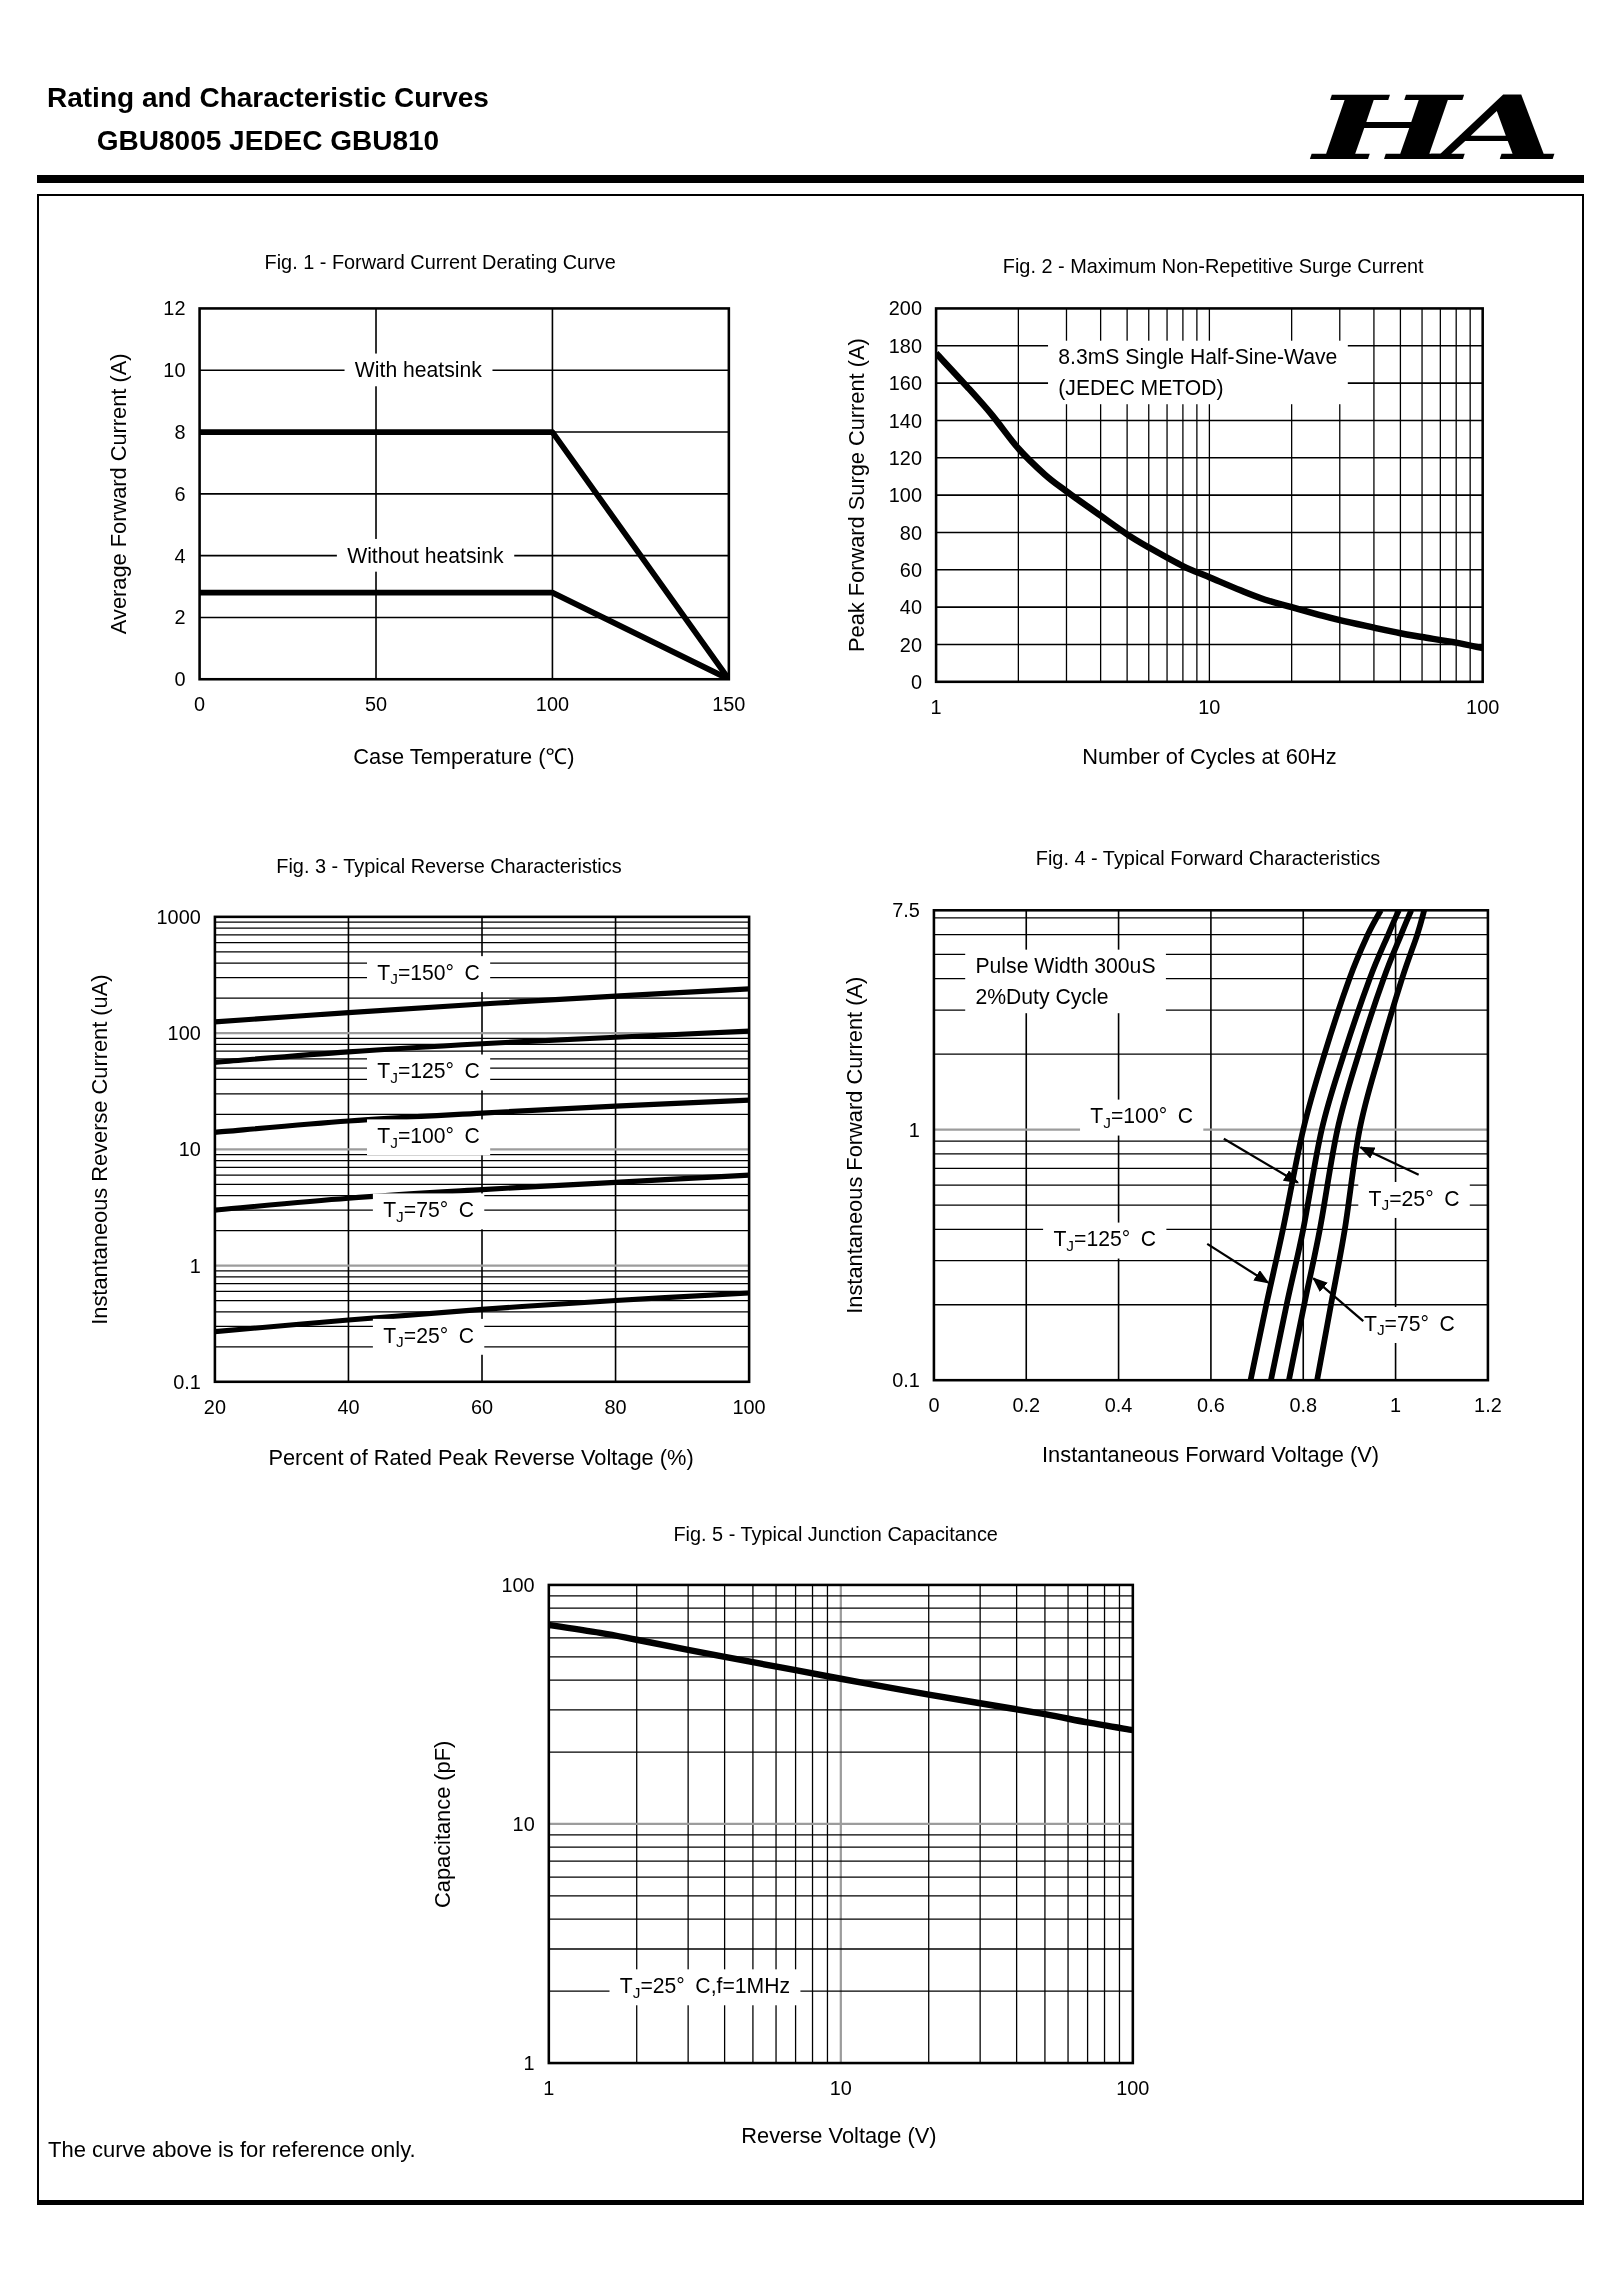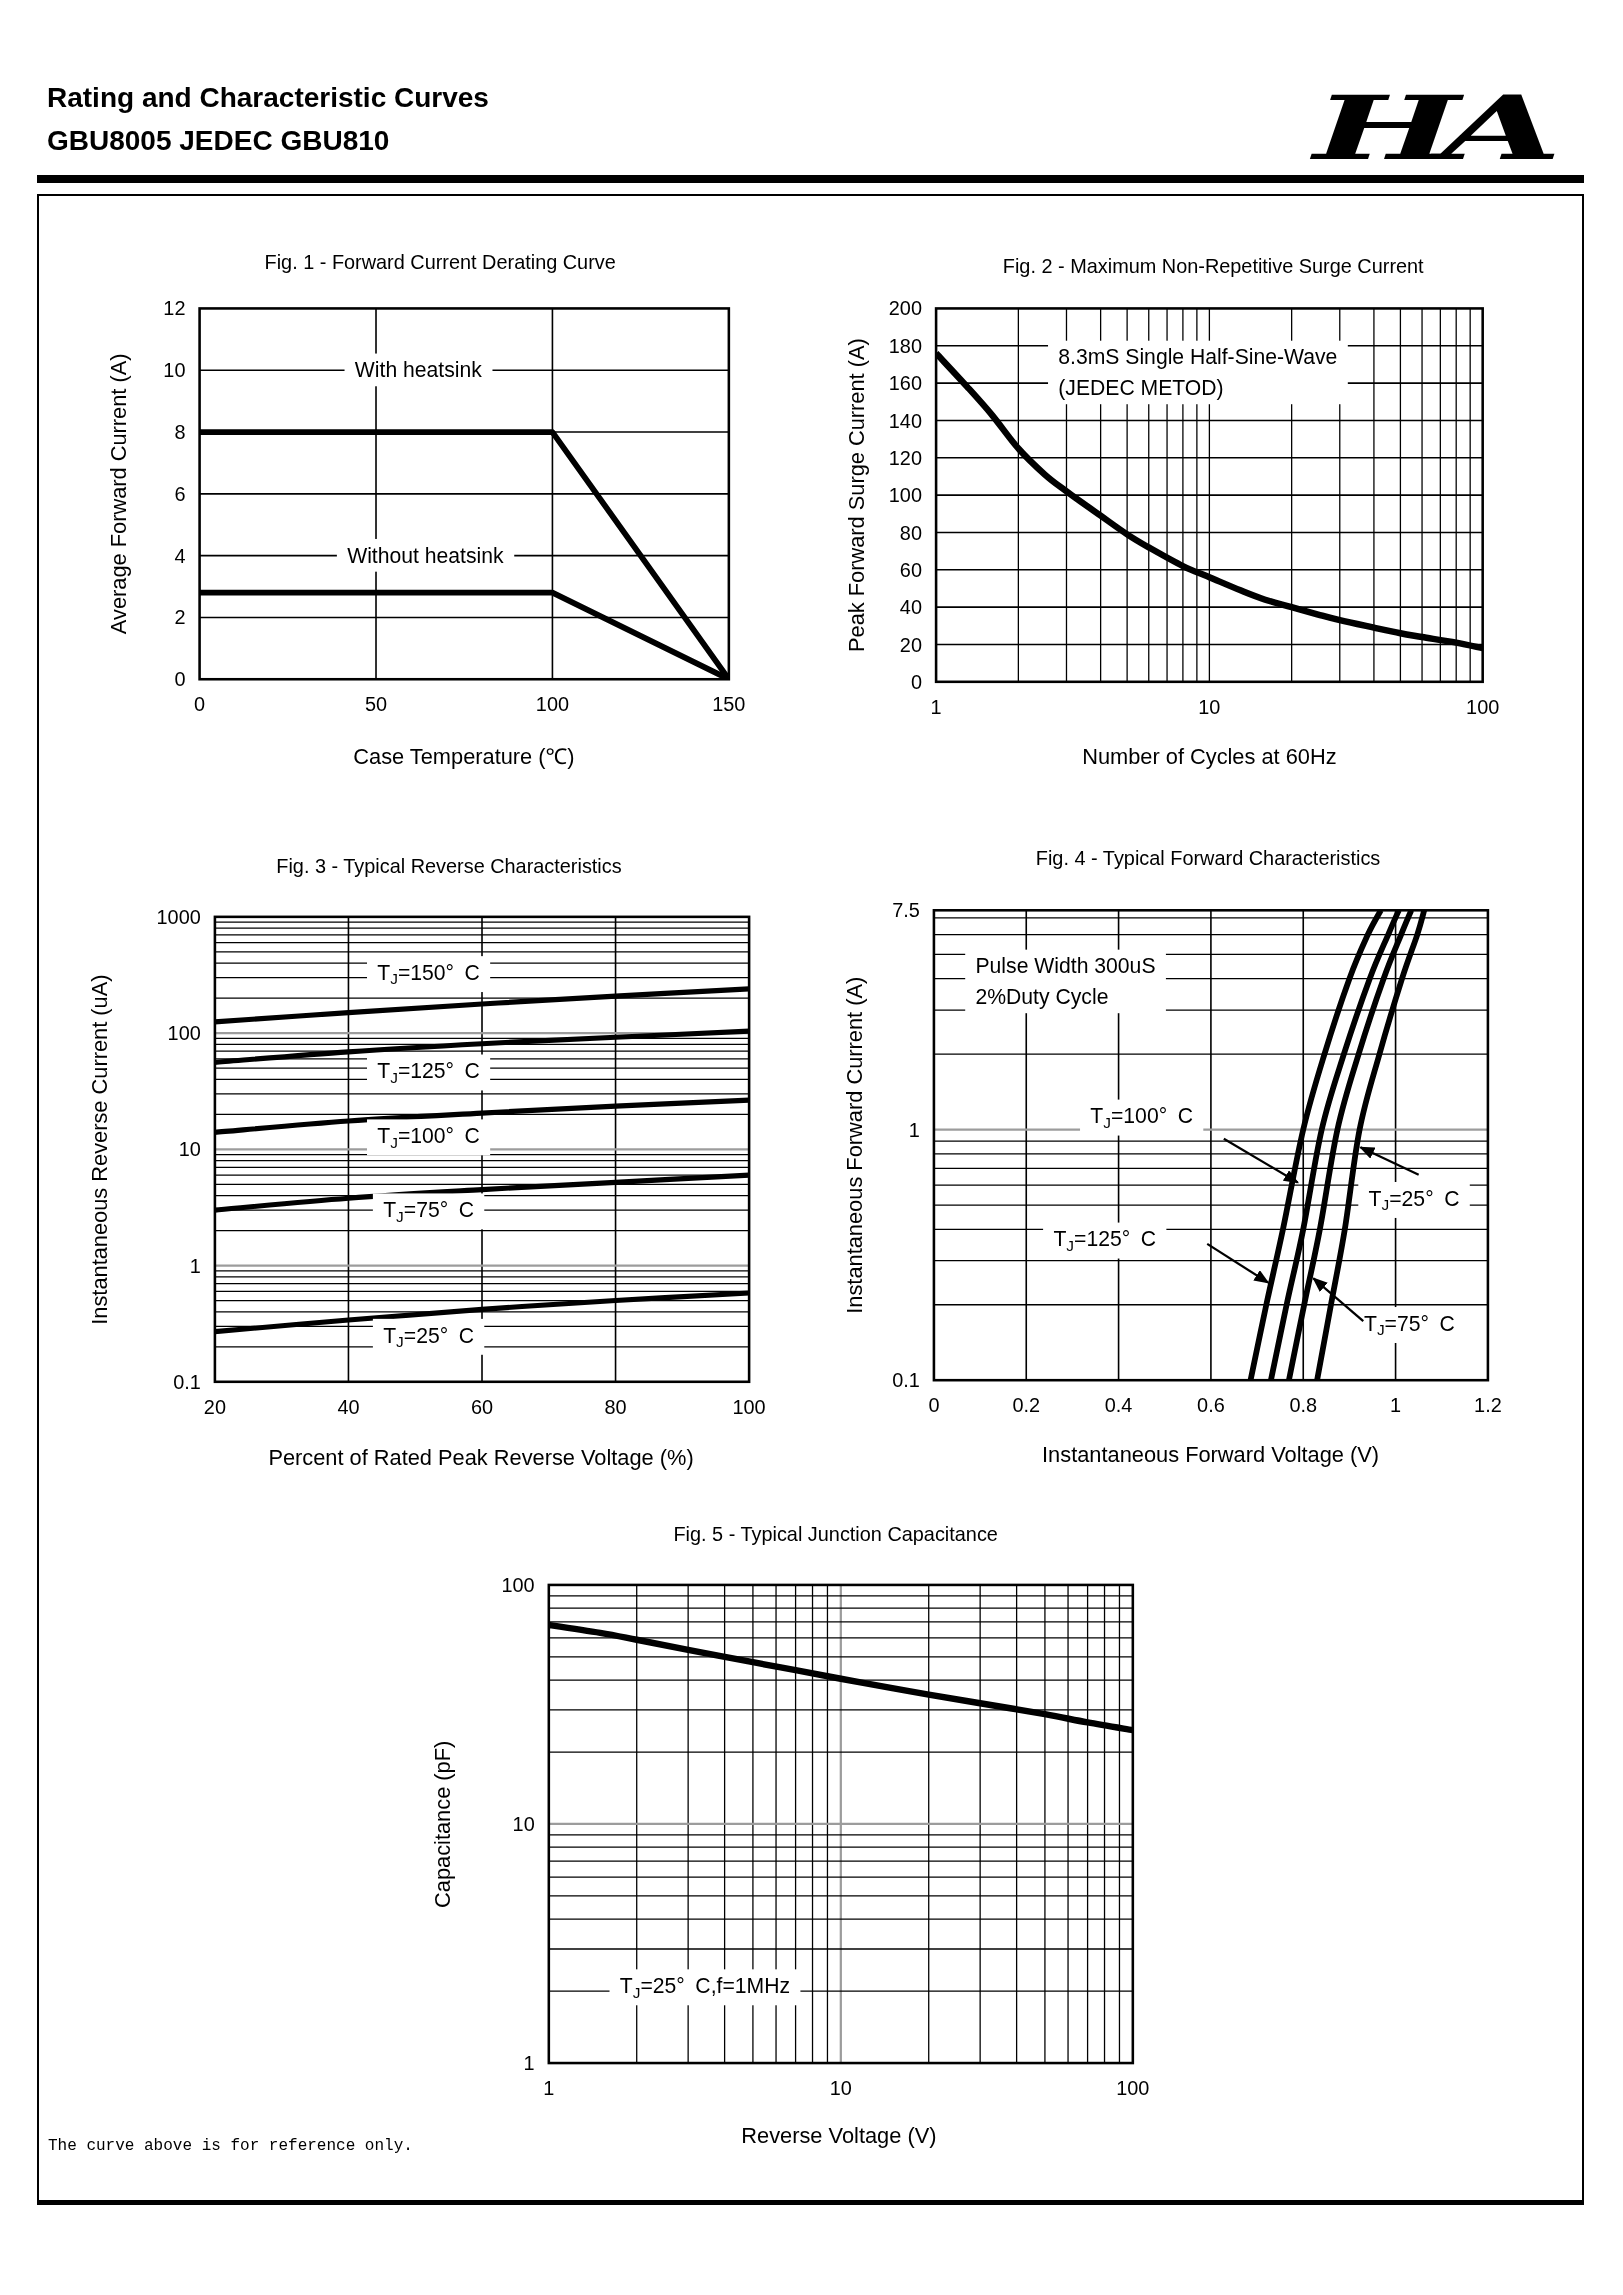--- a/index.html
+++ b/index.html
@@ -1,28 +1,28 @@
 <!DOCTYPE html>
 <html style="font-size:10.3px"><head>
 <meta charset="utf-8">
 <style>
   html,body{margin:0;padding:0;background:#fff;}
   .page{position:relative;width:1624px;height:2295px;background:#fff;overflow:hidden;
         font-family:"Liberation Sans",sans-serif;color:#000;}
   .hdr{position:absolute;left:47px;top:76px;}
-  .hl{font-size:28px;font-weight:bold;line-height:43px;white-space:nowrap;}
+  .hl{font-size:28px;font-weight:bold;line-height:43px;white-space:nowrap;text-align:center;}
   .logo{position:absolute;left:1309px;top:91px;}
   .logo text{font-family:"DejaVu Serif",serif;font-style:italic;font-weight:bold;
              font-size:138px;letter-spacing:-0.12em;fill:#000;}
   .header-rule{position:absolute;left:37px;top:175px;width:1547px;height:8.3px;background:#000;}
   .content-box{position:absolute;left:37px;top:194px;width:1547px;height:2011px;
                box-sizing:border-box;border:2.6px solid #000;border-bottom:5.8px solid #000;background:transparent;}
   .fig{position:absolute;}
   .fig svg text{font-family:"Liberation Sans",sans-serif;fill:#000;}
-  .footer-note{position:absolute;left:48px;top:2137px;font-size:16px;font-family:Liberation Mono, monospace;}
+  .footer-note{position:absolute;left:48px;top:2137px;font-size:22px;}
 </style>
 </head>
 <body>
 
 <div class="page">
 
   <div class="hdr">
     <div class="hl">Rating and Characteristic Curves</div>
     <div class="hl">GBU8005 JEDEC GBU810</div>
   </div>

